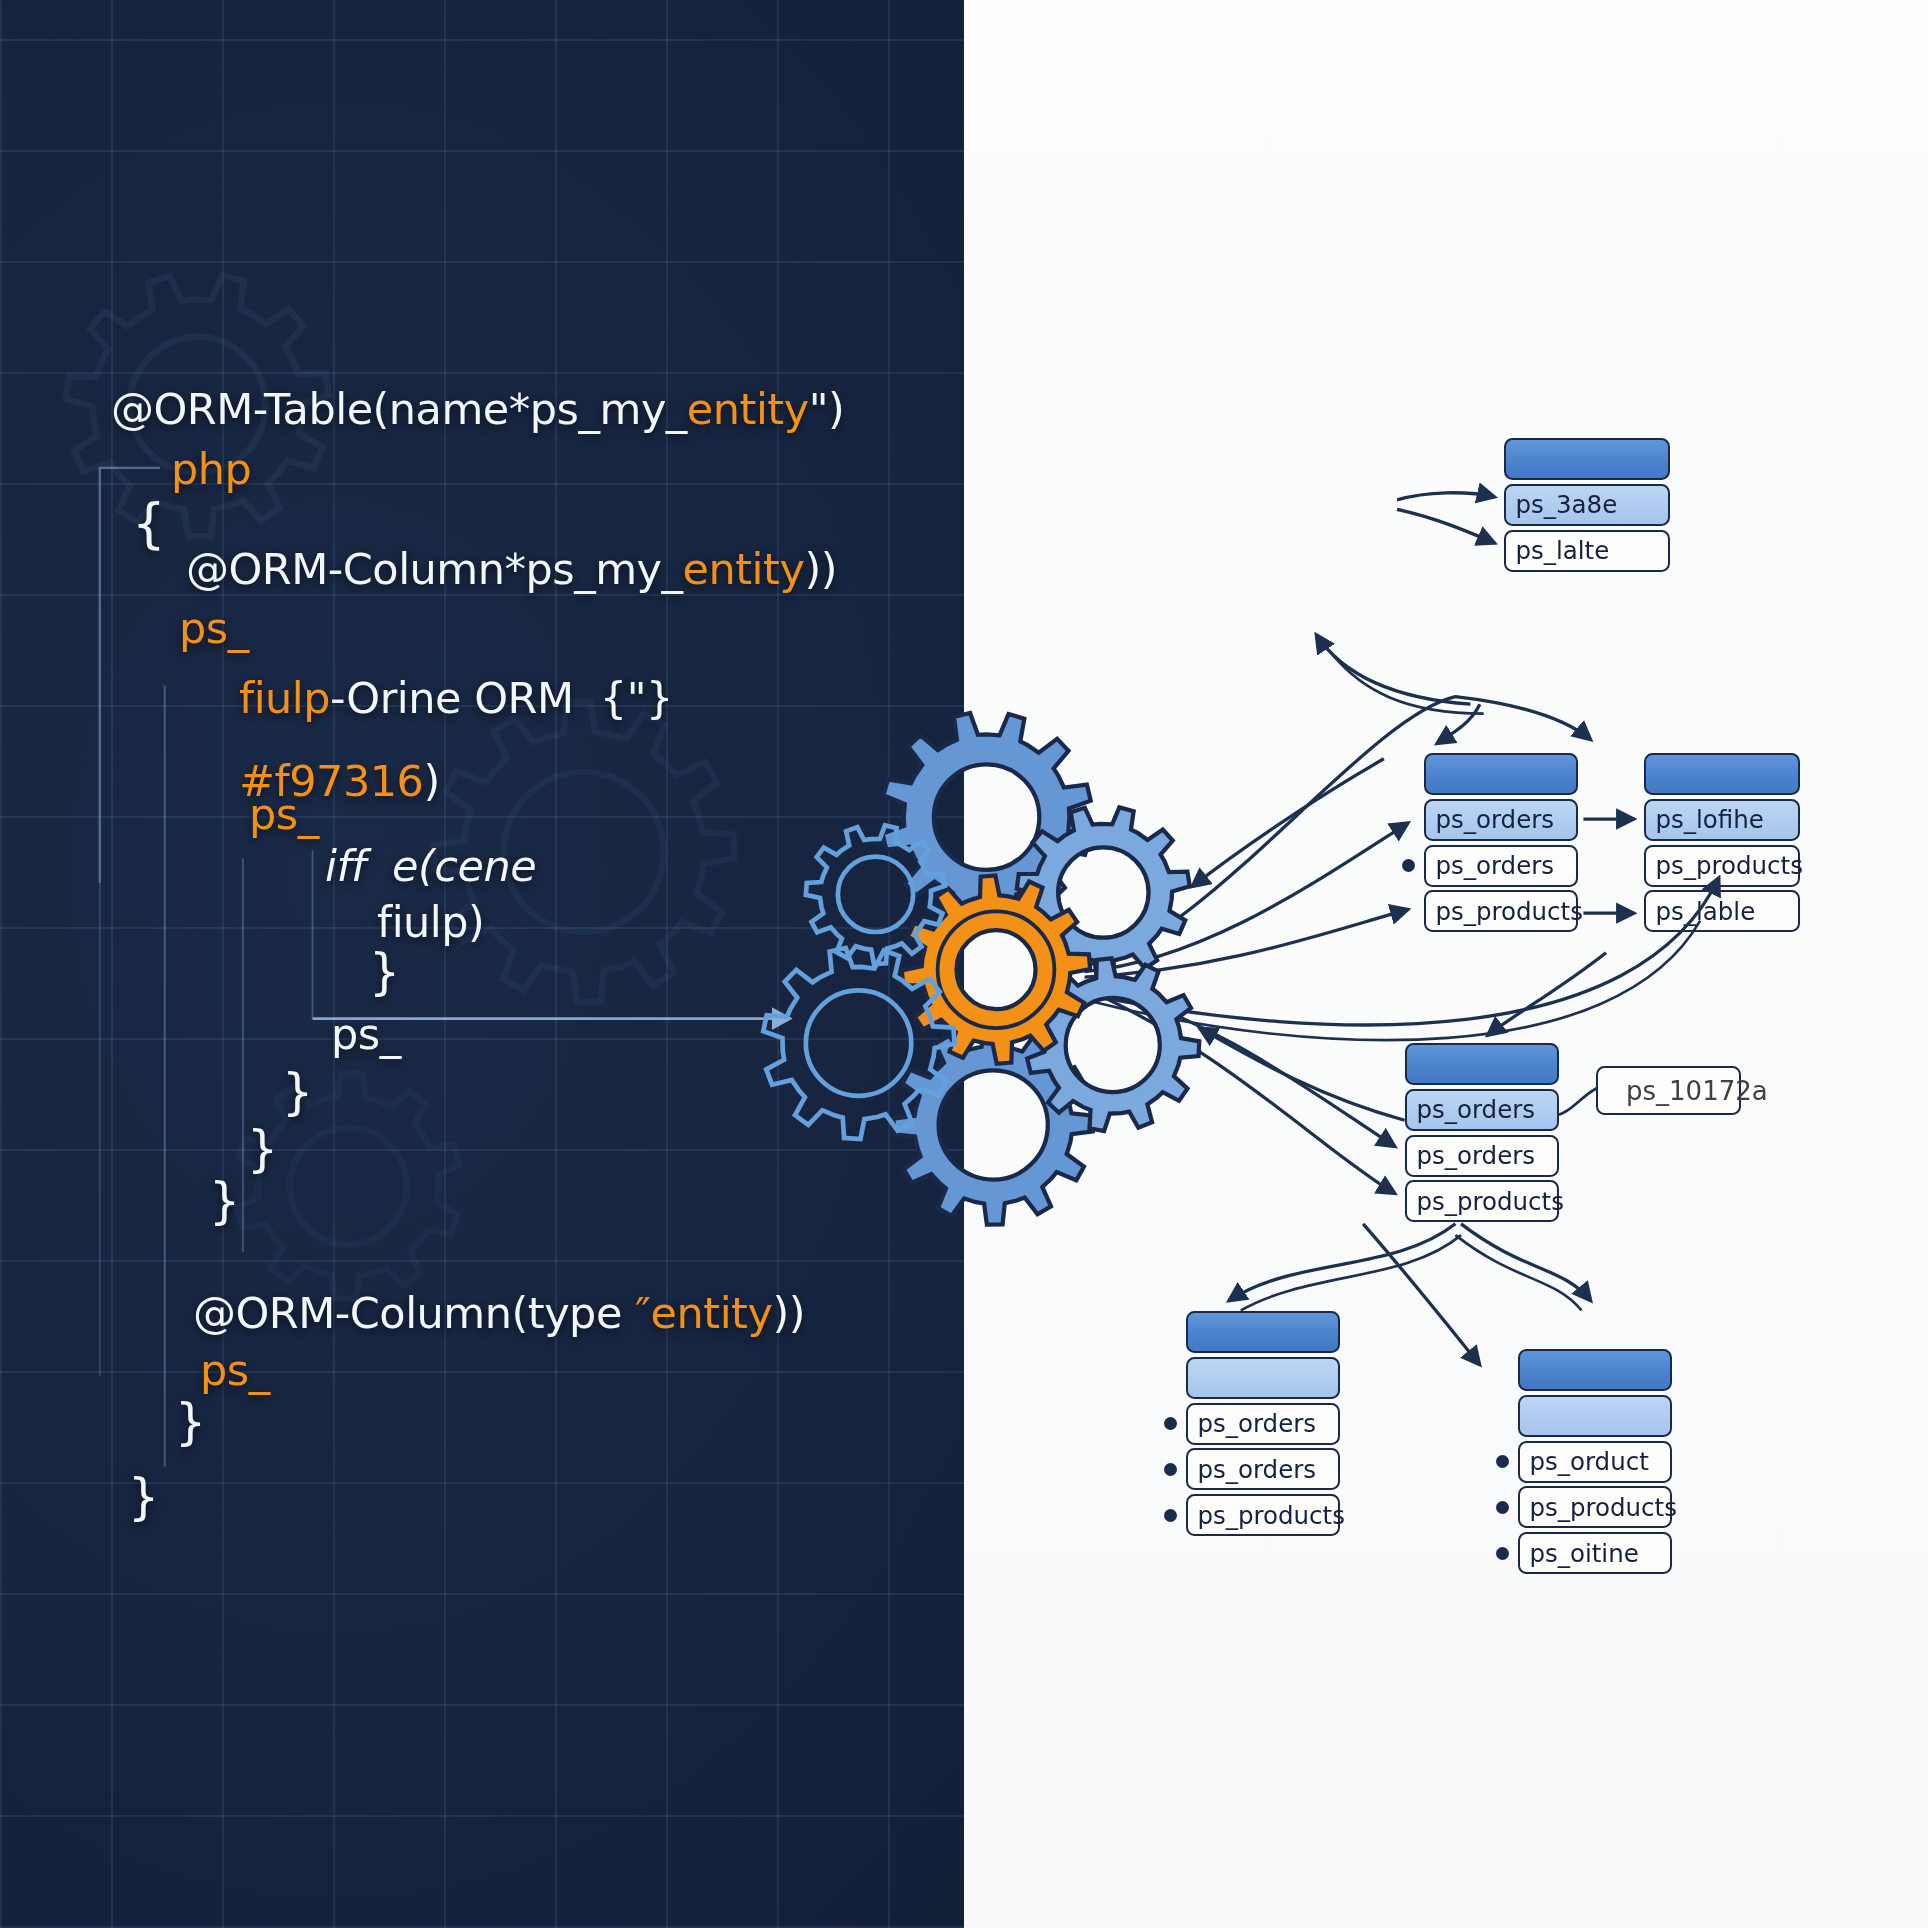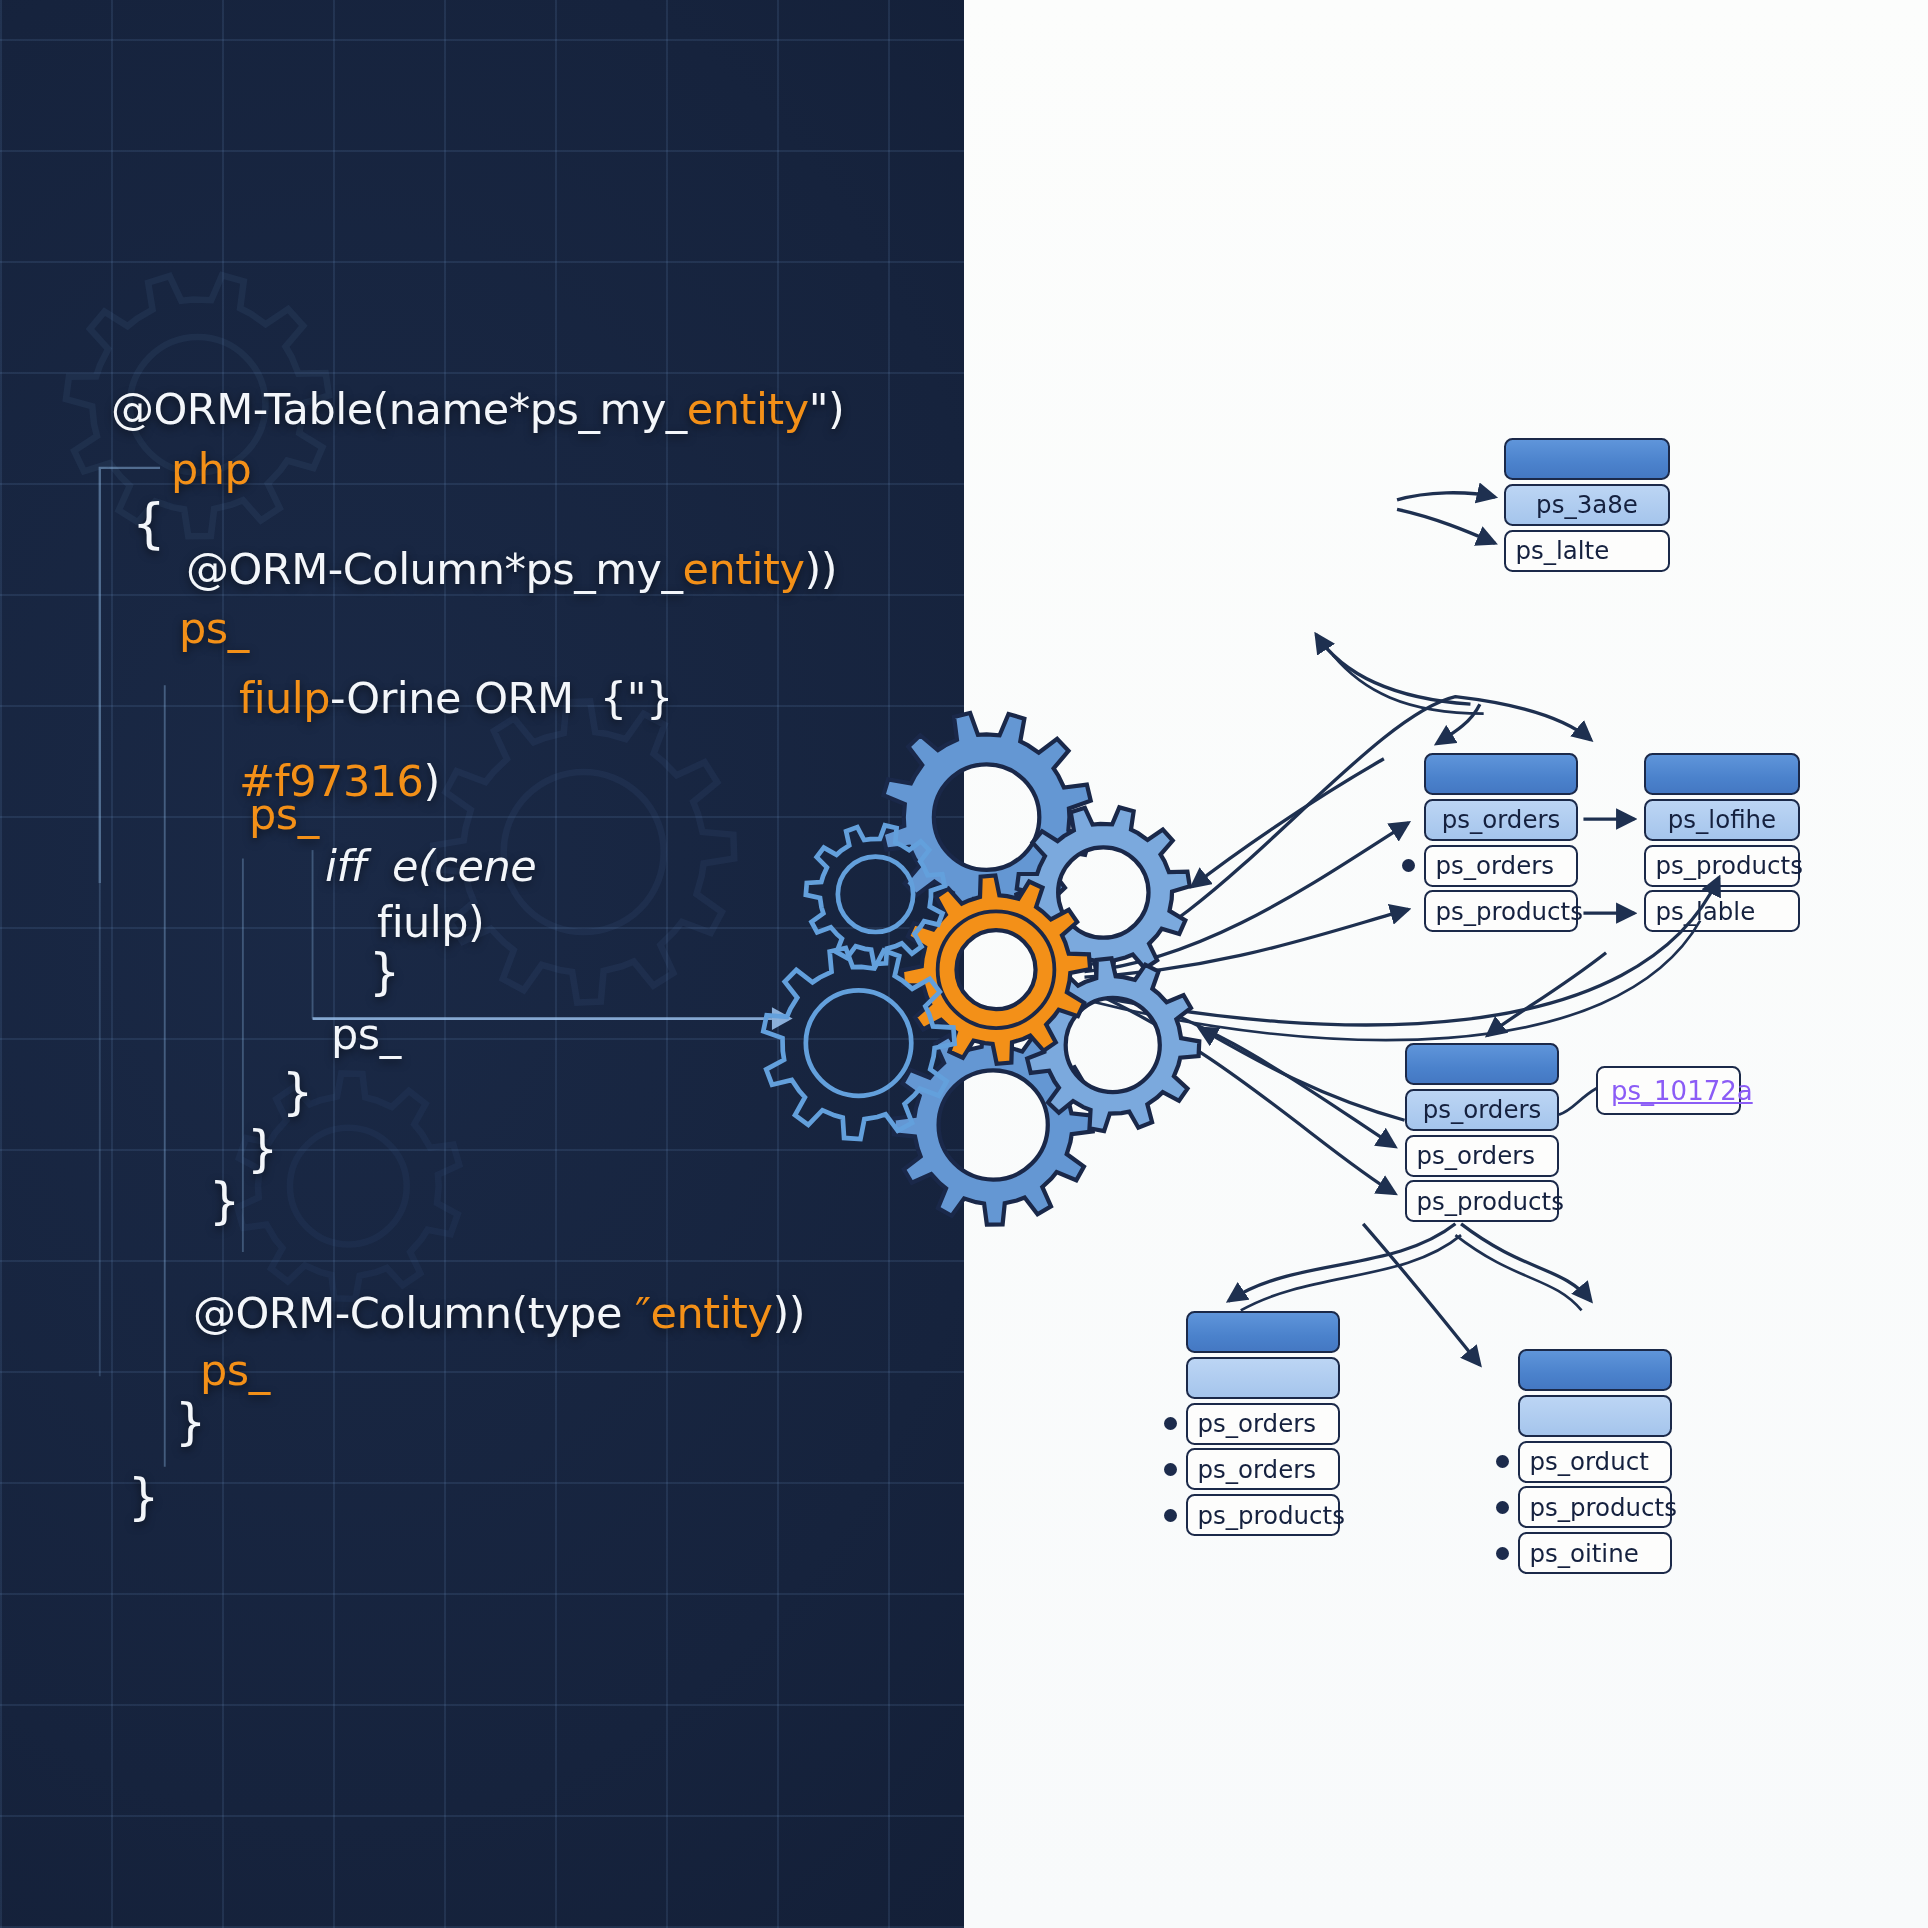--- a/index.html
+++ b/index.html
@@ -18,26 +18,26 @@
   .code-line .o{color:#f39018;}
   
   #diagram-panel{position:absolute;left:964px;top:0;width:964px;height:1928px;
     background:linear-gradient(180deg,#fcfdfc 0%,#f8fafb 100%);}
   
   .db-table{position:absolute;}
   .db-row{box-sizing:border-box;height:42px;margin-bottom:3.8px;border:2.8px solid #1b2949;
     border-radius:8.5px;display:flex;align-items:center;padding:0 9.4px;
     font-size:24.5px;color:#15213f;position:relative;background:#fdfdfc;}
   .db-row.header{background:linear-gradient(180deg,#5f95da 0%,#4b82cc 60%,#4478c3 100%);}
-  .db-row.light{background:linear-gradient(180deg,#bcd5f4 0%,#a5c5ec 100%);justify-content:center;}
+  .db-row.light{background:linear-gradient(180deg,#bcd5f4 0%,#a5c5ec 100%);}
   .bullet{position:absolute;left:-24.5px;top:50%;width:13px;height:13px;margin-top:-6.6px;
     border-radius:50%;background:#1c2b4c;}
   #callout{position:absolute;box-sizing:border-box;border:2.8px solid #1b2949;border-radius:8.5px;
-    background:#fdfdfc;display:flex;align-items:center;padding:0 13px;
-    font-size:26px;color:#8b5cf6;text-decoration:underline;}
+    background:#fdfdfc;display:flex;align-items:center;padding:0 28px;
+    font-size:26px;color:#404040;}
   svg{position:absolute;left:0;top:0;}
 </style>
 </head>
 <body>
 
 <div id="stage">
 
   <div id="code-panel">
     <svg id="ghost-gear-svg" width="964" height="1928" viewBox="0 0 1024 2048">
         <path d="M321.4,441.2 L317.9,460.0 L342.5,475.2 L332.9,497.1 L305.1,489.2 L297.7,499.7 L284.5,513.6 L297.1,539.6 L277.1,552.9 L258.0,531.2 L246.1,536.0 L227.5,540.6 L224.0,569.3 L200.0,569.6 L195.6,541.1 L183.1,538.7 L164.9,532.5 L146.4,554.7 L126.1,542.1 L137.9,515.7 L128.6,506.9 L116.7,491.9 L89.1,500.6 L78.8,478.9 L103.0,463.1 L99.9,450.7 L98.0,431.6 L70.1,424.0 L73.2,400.2 L102.1,400.0 L106.2,387.9 L114.9,370.8 L95.6,349.3 L111.0,331.0 L135.5,346.4 L145.5,338.5 L162.0,328.8 L157.4,300.3 L180.2,293.2 L192.5,319.4 L205.2,318.1 L224.4,318.9 L235.8,292.4 L258.9,298.8 L255.1,327.5 L266.5,333.3 L282.1,344.3 L306.1,328.2 L322.1,346.1 L303.3,368.1 L309.8,379.2 L317.0,396.9 L345.9,396.4 L349.6,420.0 L322.0,428.4 z M282,430 A72,72 0 1 0 138,430 A72,72 0 1 0 282,430 z" fill-rule="evenodd" fill="none" stroke="rgba(110,160,220,0.08)" stroke-width="7"></path>

